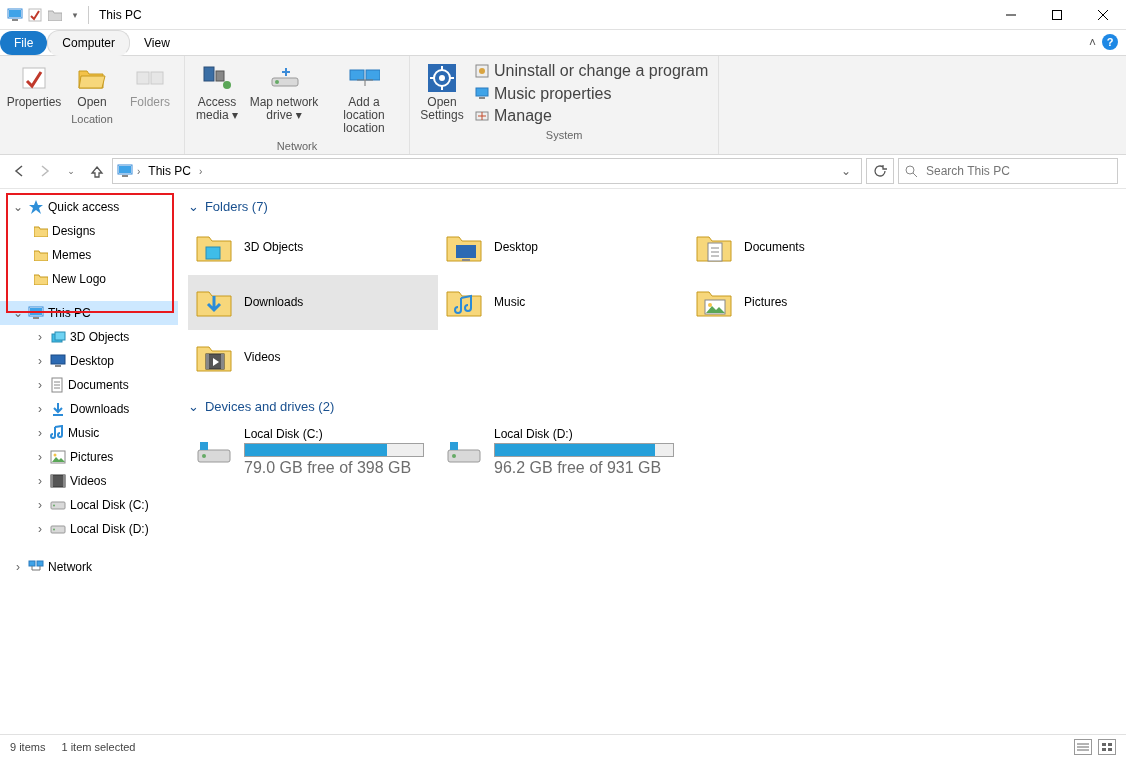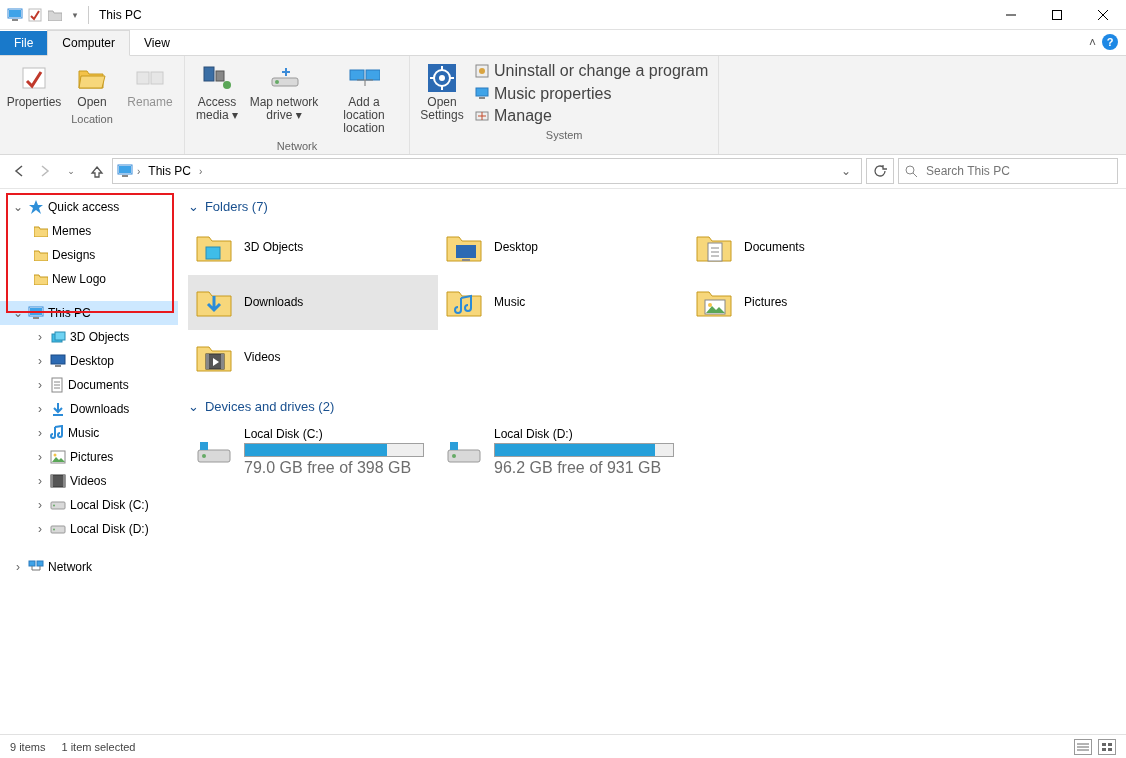--- a/index.html
+++ b/index.html
@@ -8,21 +8,21 @@
 
 .titlebar{height:30px;display:flex;align-items:center;padding:0 0 0 6px;border-bottom:1px solid #e1e1e1;}
 .titlebar .qat{display:flex;align-items:center;gap:2px;}
 .qat .qicon{width:18px;height:18px;display:flex;align-items:center;justify-content:center;}
 .titlebar .sep{width:1px;height:18px;background:#ccc;margin:0 4px;}
 .titlebar .title{margin-left:6px;font-size:12px;}
 .titlebar .winbtns{margin-left:auto;display:flex;}
 .winbtns div{width:46px;height:30px;display:flex;align-items:center;justify-content:center;}
 
 .tabs{height:26px;display:flex;align-items:flex-end;background:#fff;border-bottom:1px solid #d9d9d9;padding-left:0;position:relative;}
-.tab{padding:5px 14px;font-size:12px;cursor:default;}
+.tab{padding:5px 14px;font-size:12px;cursor:default;border-radius:12px;}
 .tab.file{background:#1979ca;color:#fff;}
 .tab.active{background:#f3f3f3;border:1px solid #d9d9d9;border-bottom:1px solid #f3f3f3;margin-bottom:-1px;}
 .tabs .helpicon{position:absolute;right:8px;top:4px;width:16px;height:16px;border-radius:8px;background:#1e88e5;color:#fff;display:flex;align-items:center;justify-content:center;font-size:11px;font-weight:bold;}
 .tabs .coll{position:absolute;right:30px;top:6px;color:#555;}
 
 .ribbon{display:flex;background:#f3f3f3;border-bottom:1px solid #d9d9d9;}
 .ribgroup{display:flex;flex-direction:column;align-items:center;padding:4px 6px 2px;border-right:1px solid #e1e1e1;}
 .ribgroup .btns{display:flex;align-items:flex-start;gap:2px;}
 .ribbtn{display:flex;flex-direction:column;align-items:center;width:56px;padding:2px;text-align:center;line-height:1.1;color:#444;}
 .ribbtn.small{width:auto;flex-direction:row;gap:4px;padding:2px 4px;font-size:16px;}
@@ -148,21 +148,21 @@
             </div>
           <span>Open</span>
         </div>
         <div class="ribbtn disabled">
           <div class="ic">
               <svg width="30" height="24">
                 <rect x="2" y="6" width="12" height="12" fill="#ddd" stroke="#aaa"></rect>
                 <rect x="16" y="6" width="12" height="12" fill="#ddd" stroke="#aaa"></rect>
               </svg>
             </div>
-          <span>Rename</span>
+          <span>Folders</span>
         </div>
       </div>
       <div class="glabel">Location</div>
     </div>
 
     <div class="ribgroup">
       <div class="btns">
         <div class="ribbtn" style="width:52px;">
           <div class="ic">
               <svg width="30" height="26">
@@ -303,27 +303,27 @@
         <svg width="16" height="16">
             <polygon points="8,1 10,6 15,6 11,9 13,15 8,11 3,15 5,9 1,6 6,6" fill="#2f8fd8"></polygon>
           </svg>
         <span>Quick access</span>
       </div>
       <div id="qa-items">
           <div class="tree-item lvl2">
             <svg width="14" height="12">
               <path d="M0 2h5l1 2h8v8H0z" fill="#f7d77b" stroke="#c79a1f"></path>
             </svg>
-            <span>Memes</span>
+            <span>Designs</span>
           </div>
           <div class="tree-item lvl2">
             <svg width="14" height="12">
               <path d="M0 2h5l1 2h8v8H0z" fill="#f7d77b" stroke="#c79a1f"></path>
             </svg>
-            <span>Designs</span>
+            <span>Memes</span>
           </div>
           <div class="tree-item lvl2">
             <svg width="14" height="12">
               <path d="M0 2h5l1 2h8v8H0z" fill="#f7d77b" stroke="#c79a1f"></path>
             </svg>
             <span>New Logo</span>
           </div>
         </div>
 
       <div style="height:10px;"></div>

